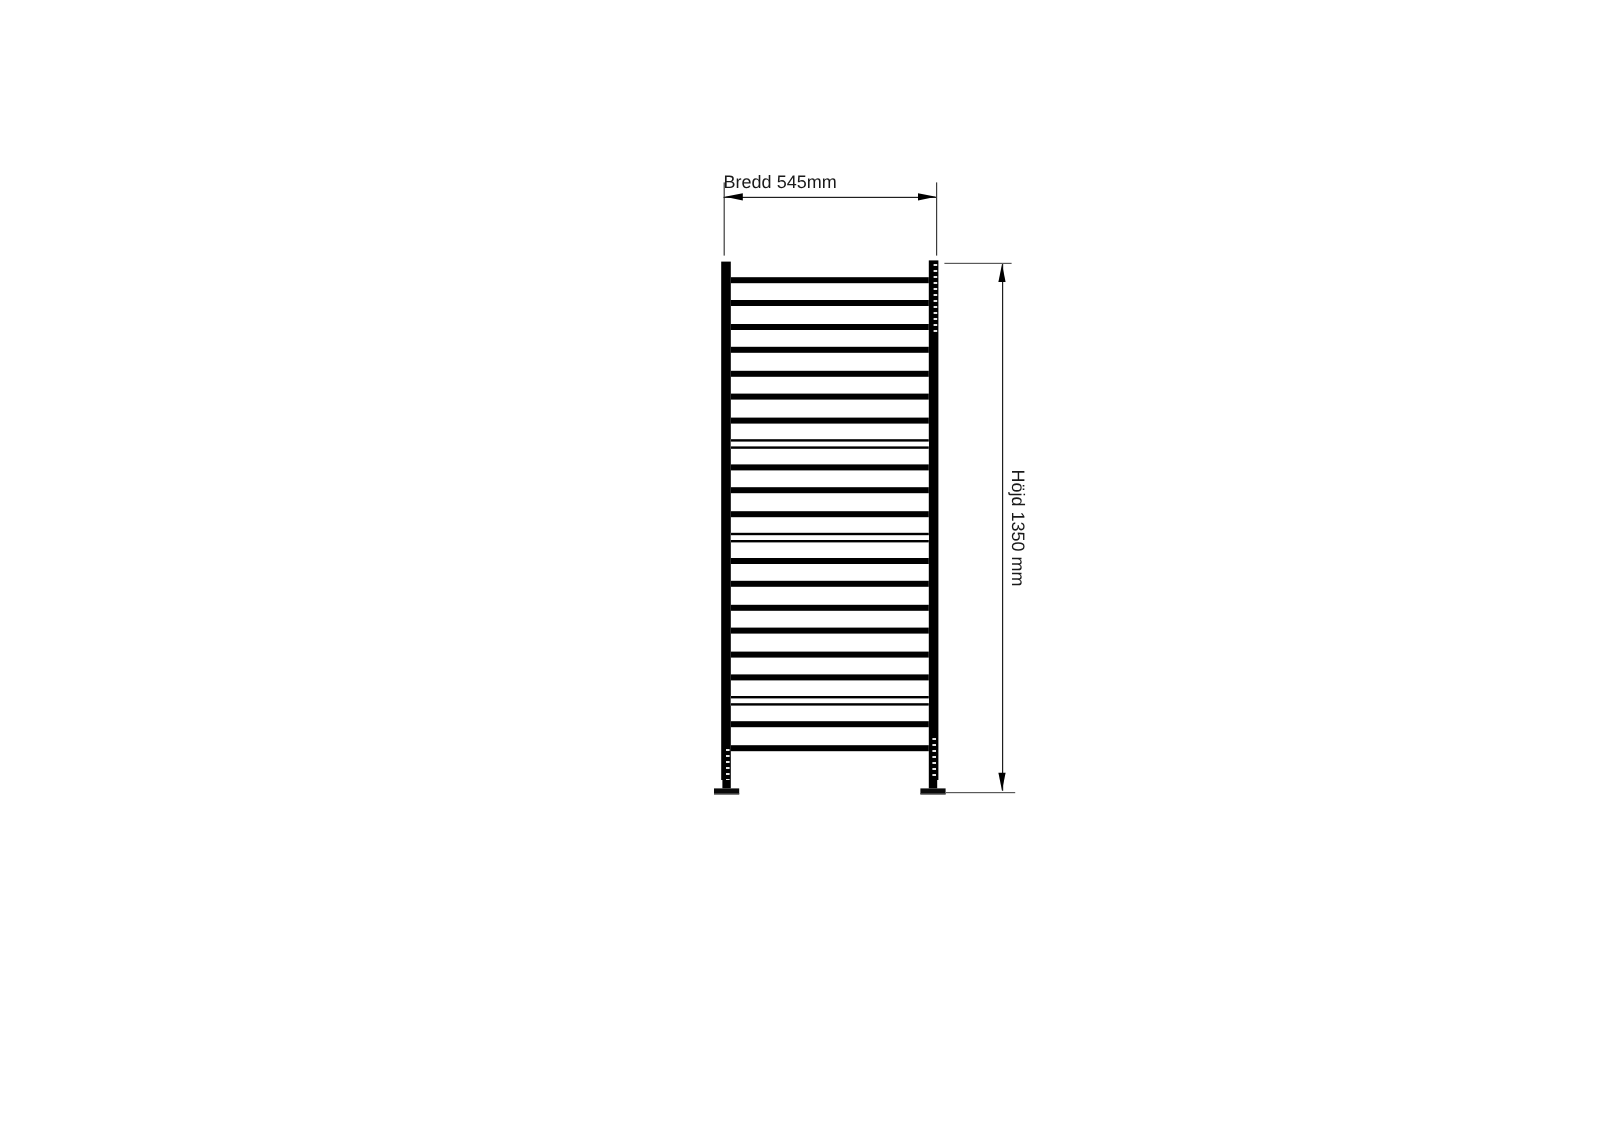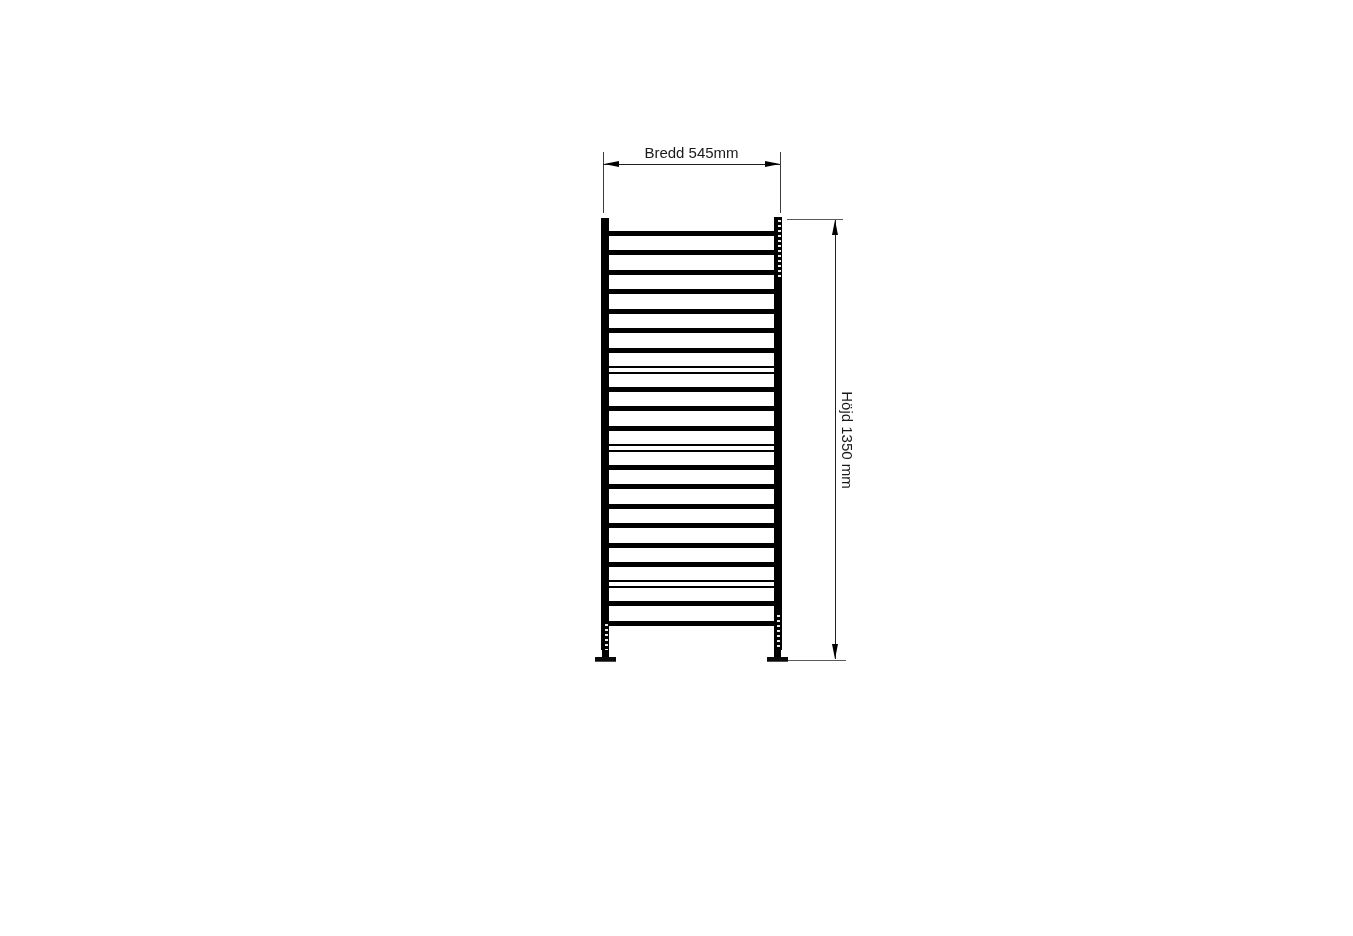--- a/index.html
+++ b/index.html
@@ -142,21 +142,20 @@
     position: absolute;
     color: #1a1a1a;
     font-size: 15px;
     line-height: 16px;
     white-space: nowrap;
   }
   .label-bredd {
     left: 603px;
     top: 145px;
     width: 177px;
-    text-align: center;
   }
   .label-hojd {
     left: 847px;
     top: 440px;
     transform: translate(-50%, -50%) rotate(90deg);
     transform-origin: center center;
   }
 </style>
 </head>
 <body>

